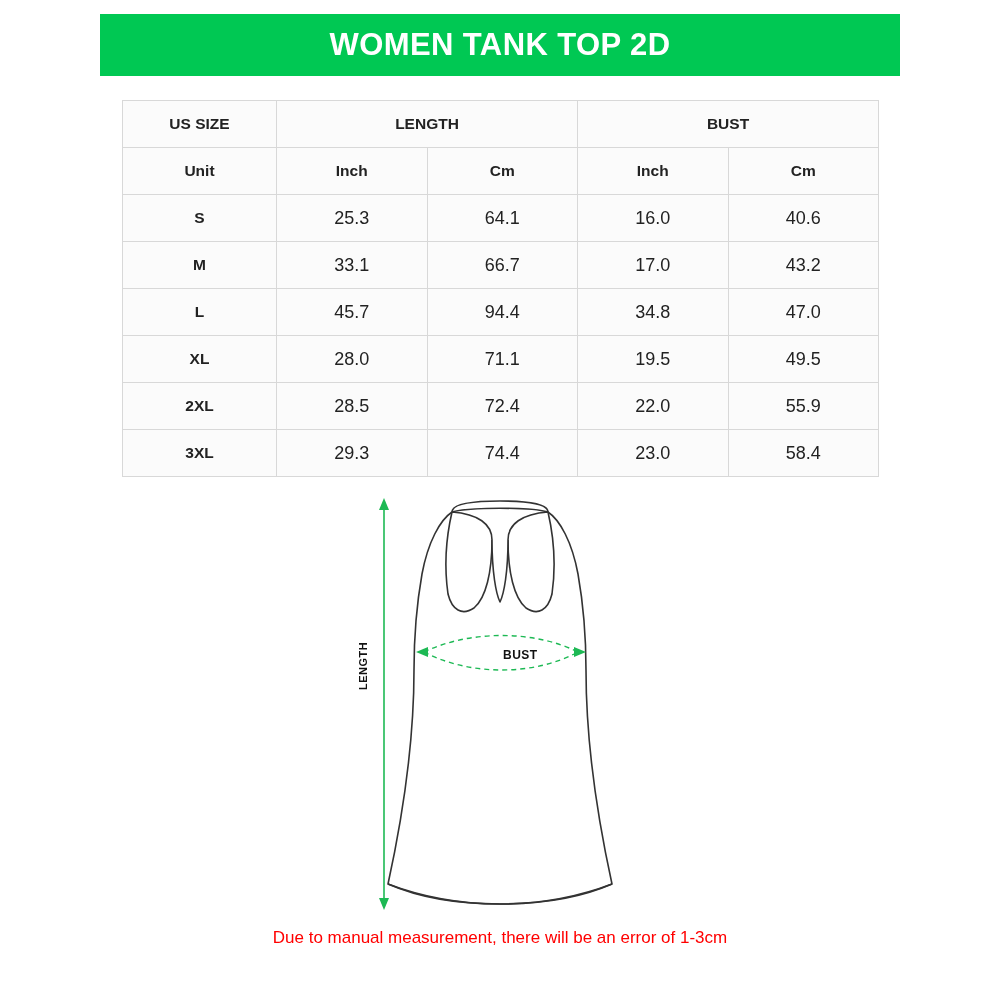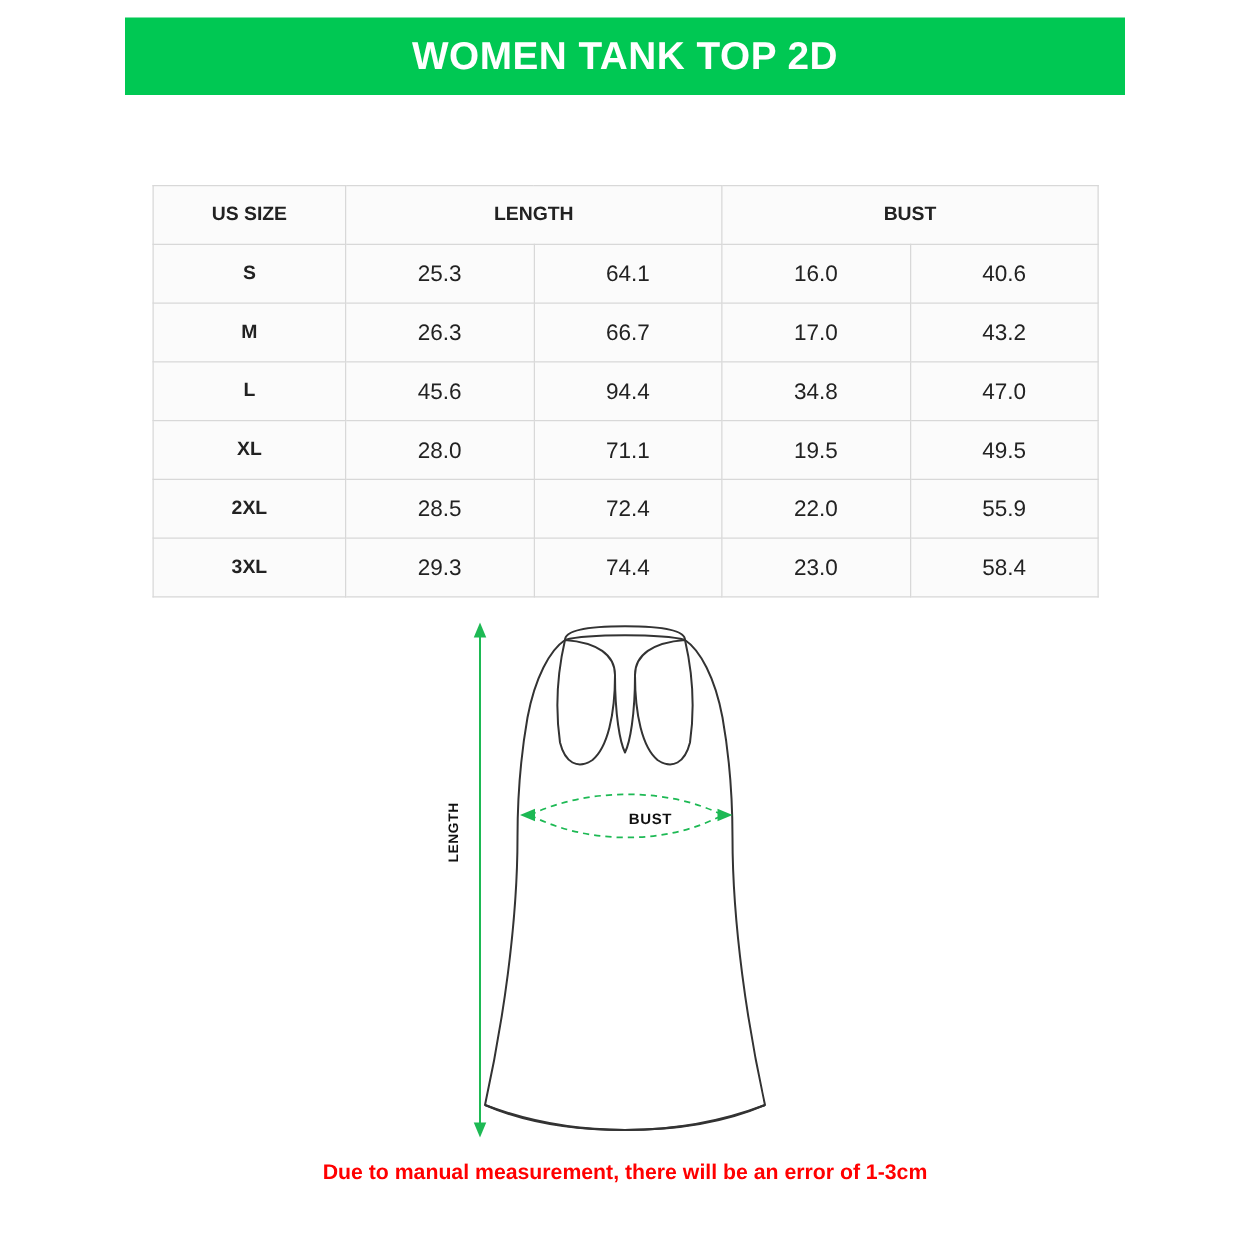--- a/index.html
+++ b/index.html
@@ -40,21 +40,20 @@
   .size-table-wrap {
     position: absolute;
     left: 122px;
     top: 100px;
     width: 756px;
   }
   table.size-table {
     border-collapse: collapse;
     width: 100%;
     table-layout: fixed;
-    margin-top: 48px;
   }
   table.size-table td,
   table.size-table th {
     border: 1px solid #d8d8d8;
     height: 46px;
     text-align: center;
     vertical-align: middle;
     font-size: 18px;
     color: #222;
     background: #fbfbfb;
@@ -104,21 +103,21 @@
 
   
   .footer-note {
     position: absolute;
     left: 0;
     top: 928px;
     width: 1000px;
     text-align: center;
     color: #ff0000;
     font-size: 17px;
-    font-weight: bold;
+    font-weight: normal;
   }
 </style>
 </head>
 <body>
 
 <div class="header-banner">
   <div class="header-title">WOMEN TANK TOP 2D</div>
 </div>
 
 <div class="size-table-wrap">
@@ -128,40 +127,47 @@
         <col class="col-v">
         <col class="col-v">
         <col class="col-v">
         <col class="col-v">
     </colgroup>
     <thead>
       <tr>
         <th>US SIZE</th>
         <th colspan="2">LENGTH</th>
         <th colspan="2">BUST</th>
+      </tr>
+      <tr>
+        <th>Unit</th>
+        <th>Inch</th>
+        <th>Cm</th>
+        <th>Inch</th>
+        <th>Cm</th>
       </tr>
     </thead>
     <tbody>
       <tr>
         <td class="sizecell">S</td>
         <td>25.3</td>
         <td>64.1</td>
         <td>16.0</td>
         <td>40.6</td>
       </tr>
       <tr>
         <td class="sizecell">M</td>
-        <td>26.3</td>
+        <td>33.1</td>
         <td>66.7</td>
         <td>17.0</td>
         <td>43.2</td>
       </tr>
       <tr>
         <td class="sizecell">L</td>
-        <td>45.6</td>
+        <td>45.7</td>
         <td>94.4</td>
         <td>34.8</td>
         <td>47.0</td>
       </tr>
       <tr>
         <td class="sizecell">XL</td>
         <td>28.0</td>
         <td>71.1</td>
         <td>19.5</td>
         <td>49.5</td>

